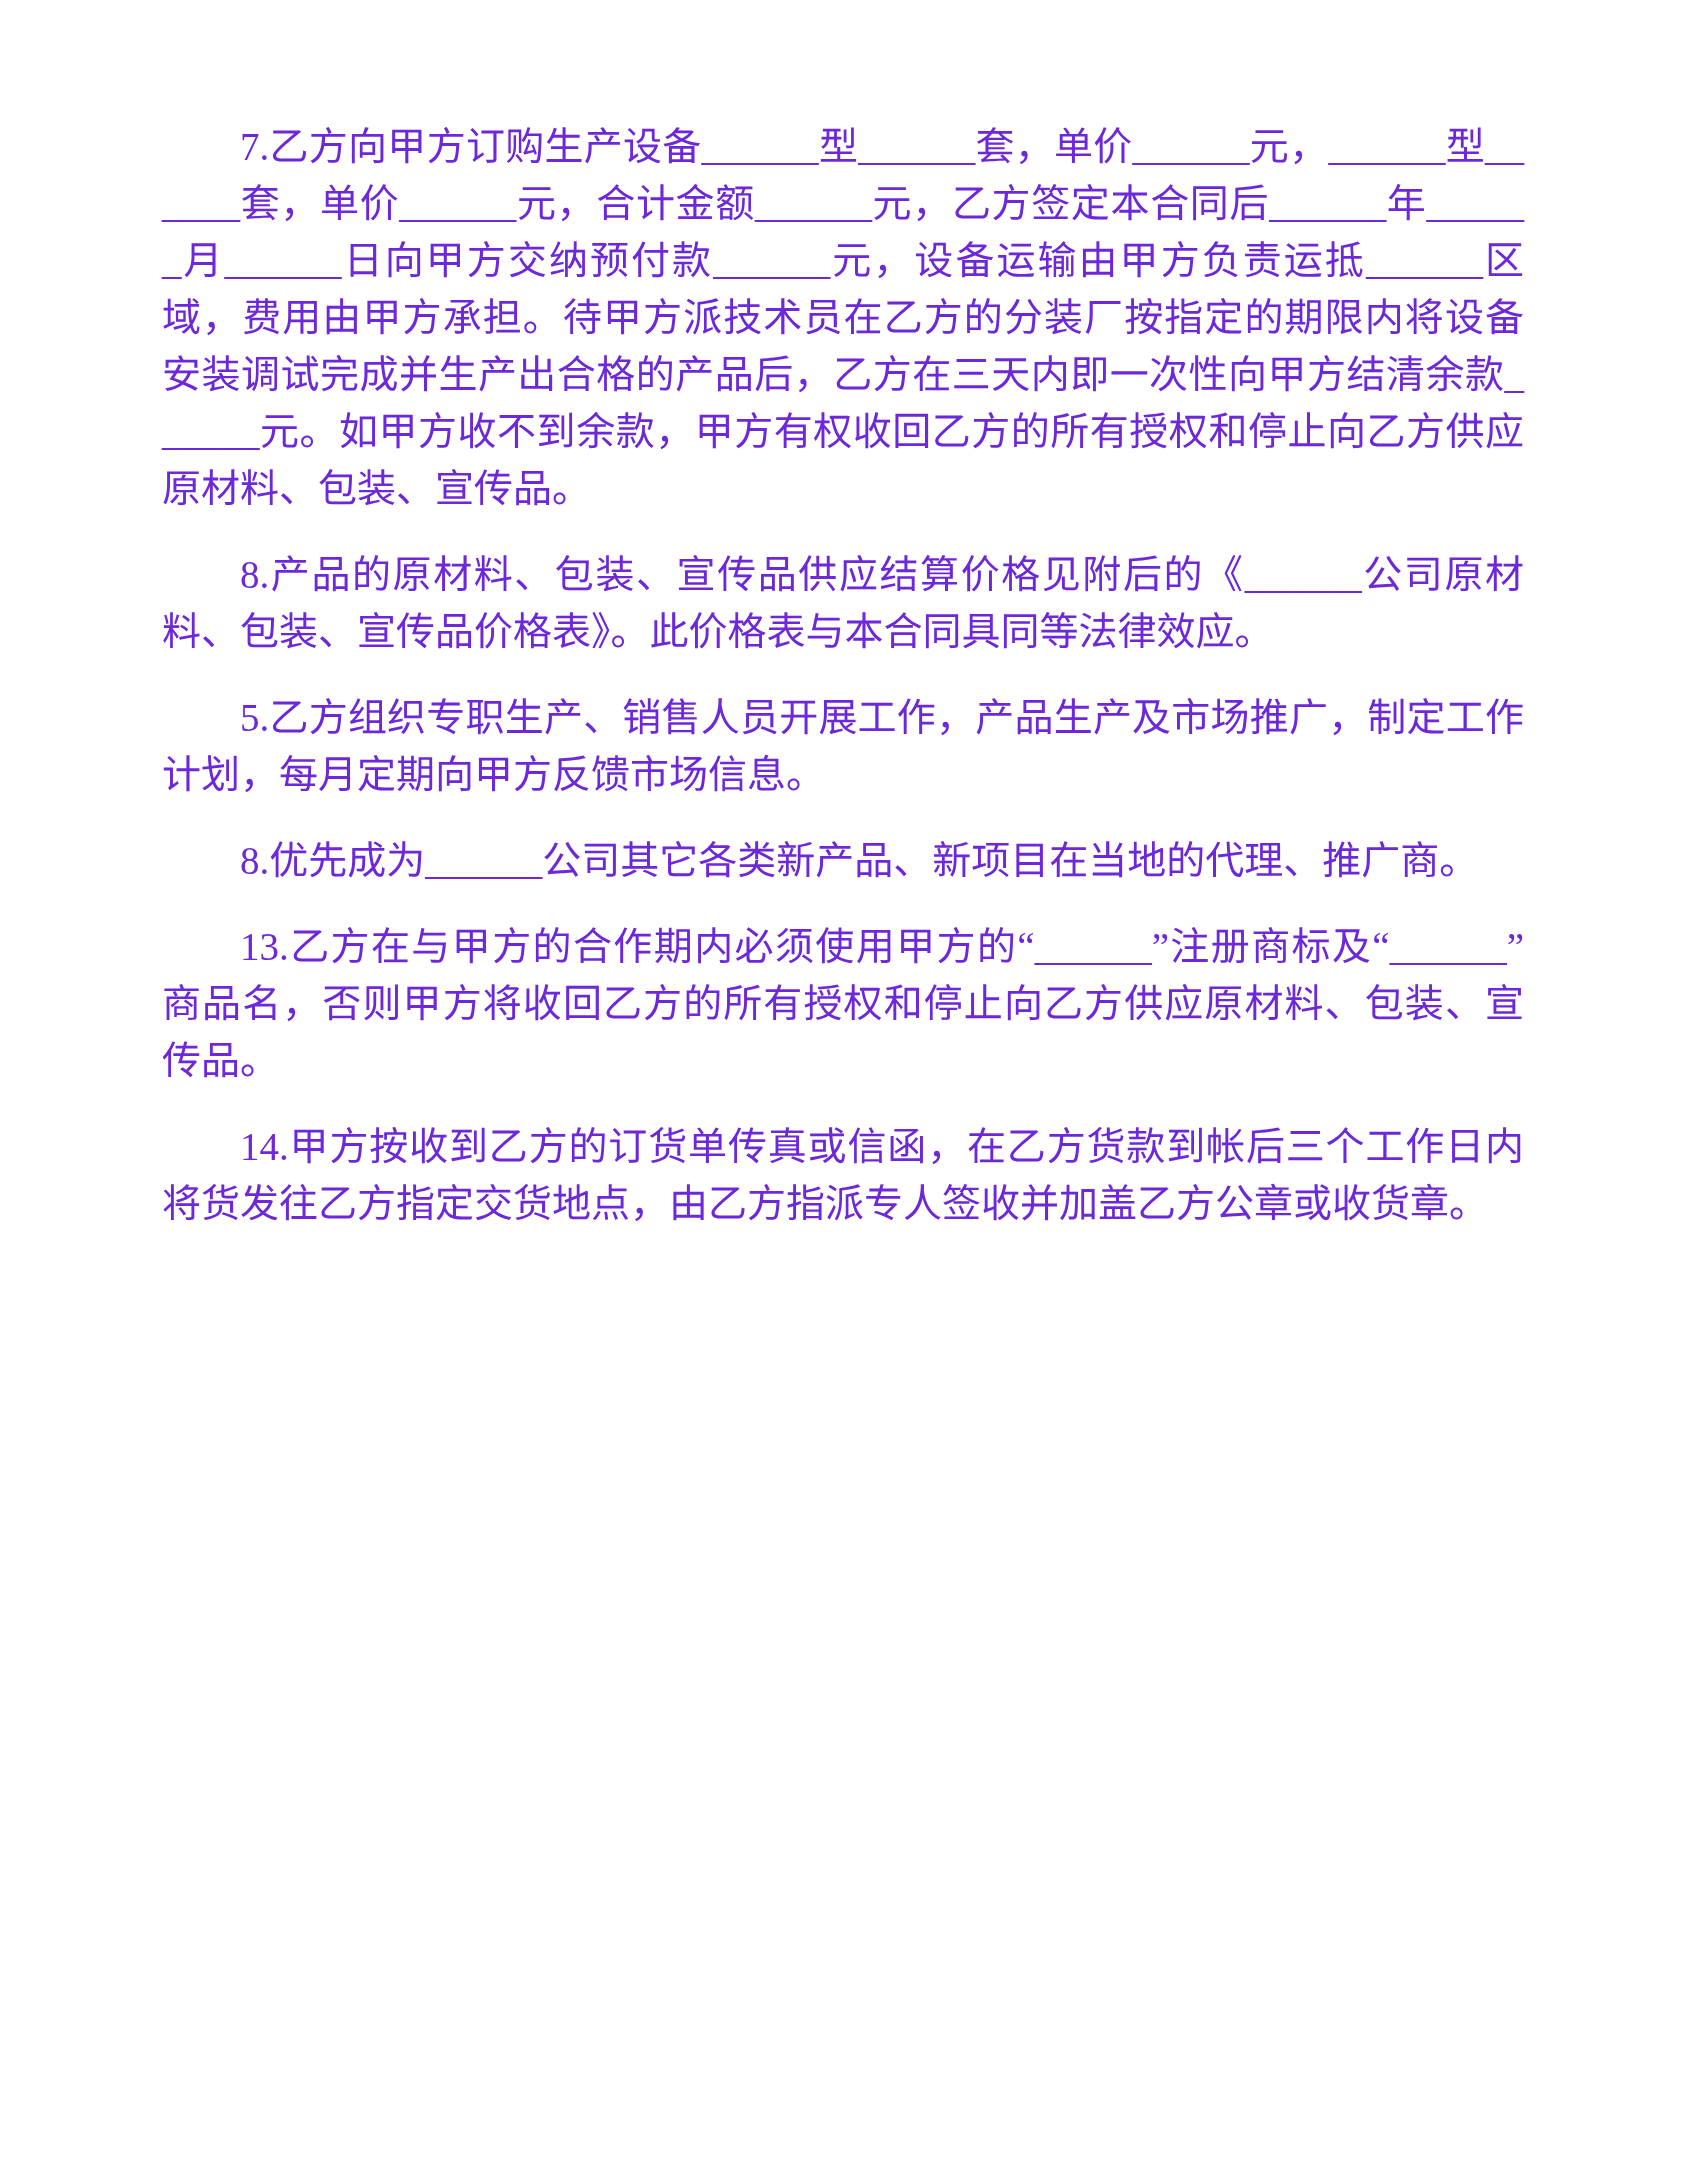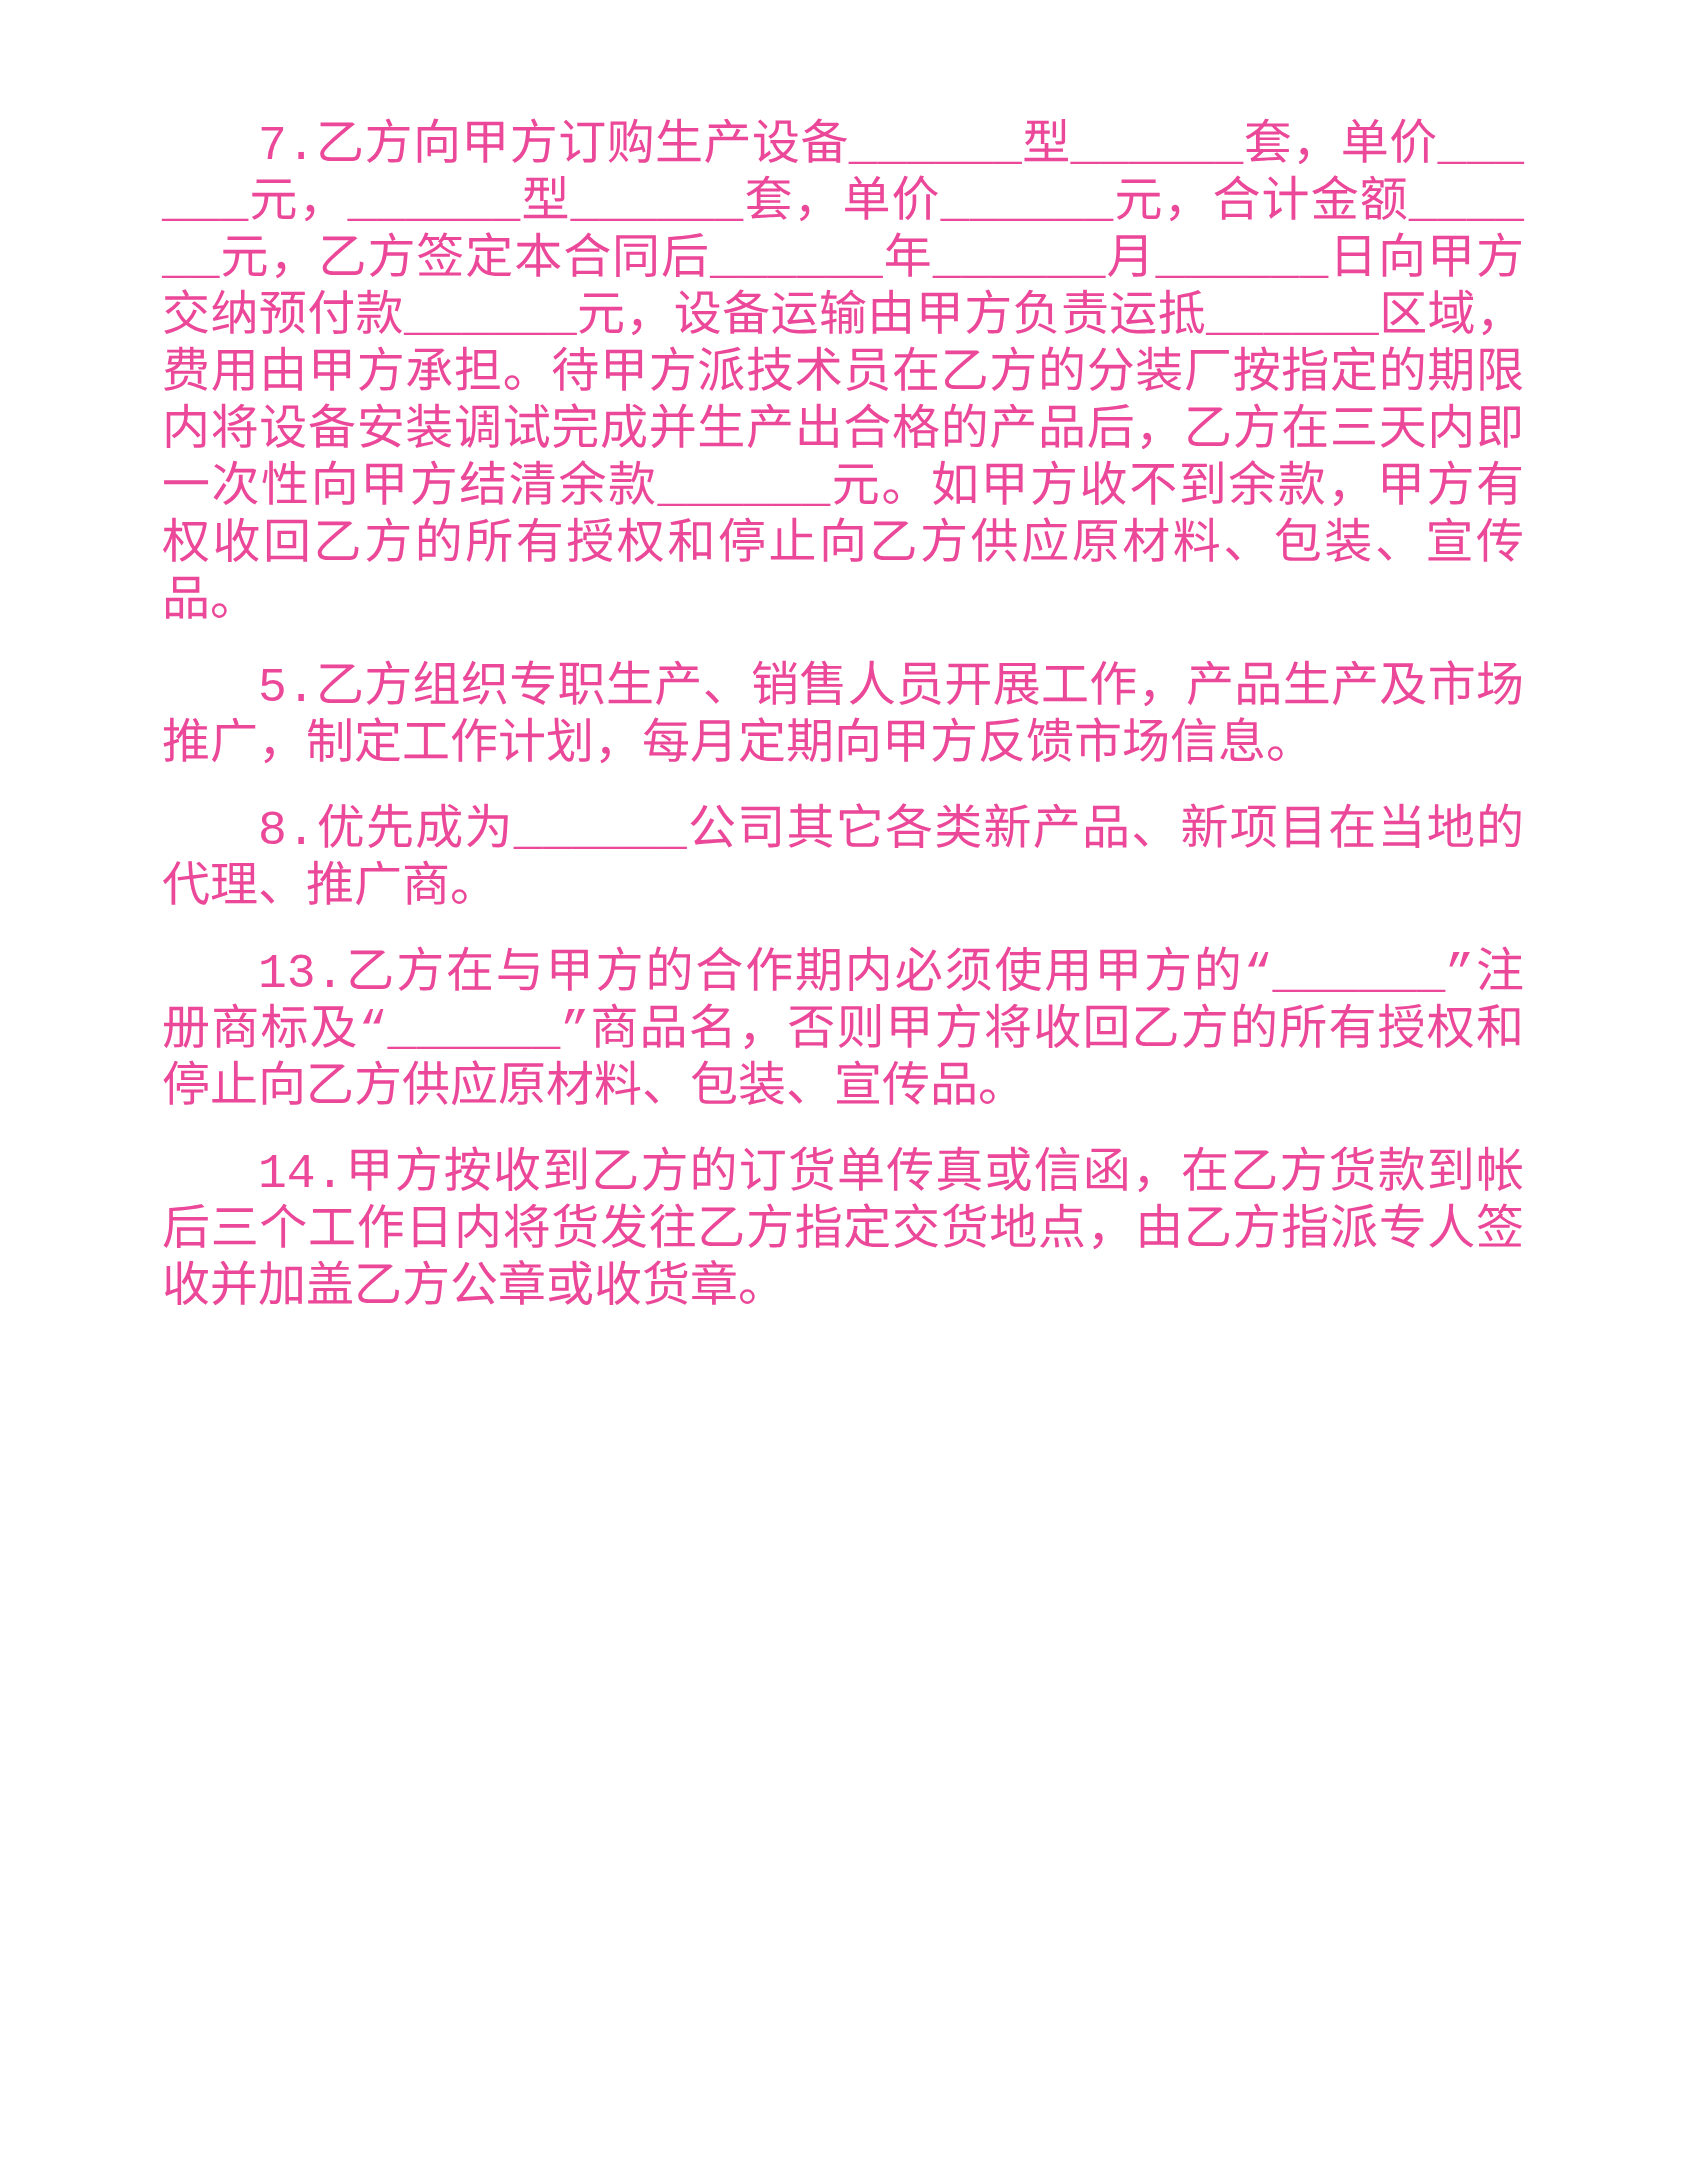--- a/index.html
+++ b/index.html
@@ -13,38 +13,39 @@
     height: 2182px;
     background: #ffffff;
     box-sizing: border-box;
     padding: 118px 162px 0 162px;
     overflow: hidden;
   }
   .contract-body {
     width: 100%;
   }
   .para {
-    font-family: Liberation Mono, monospace;
-    font-size: 48px;
+    font-family: Liberation Serif, serif;
+    font-size: 39px;
     line-height: 57px;
-    color: #ec4899;
+    color: #6d28d9;
     text-indent: 2em;
     text-align: justify;
     margin: 29px 0 0 0;
     word-break: break-all;
   }
   .para:first-child {
     margin-top: 0;
   }
 </style>
 </head>
 <body>
 
 <div class="page">
   <div class="contract-body" id="contract-body">
       <p class="para">7.乙方向甲方订购生产设备______型______套，单价______元，______型______套，单价______元，合计金额______元，乙方签定本合同后______年______月______日向甲方交纳预付款______元，设备运输由甲方负责运抵______区域，费用由甲方承担。待甲方派技术员在乙方的分装厂按指定的期限内将设备安装调试完成并生产出合格的产品后，乙方在三天内即一次性向甲方结清余款______元。如甲方收不到余款，甲方有权收回乙方的所有授权和停止向乙方供应原材料、包装、宣传品。</p>
+      <p class="para">8.产品的原材料、包装、宣传品供应结算价格见附后的《______公司原材料、包装、宣传品价格表》。此价格表与本合同具同等法律效应。</p>
       <p class="para">5.乙方组织专职生产、销售人员开展工作，产品生产及市场推广，制定工作计划，每月定期向甲方反馈市场信息。</p>
       <p class="para">8.优先成为______公司其它各类新产品、新项目在当地的代理、推广商。</p>
       <p class="para">13.乙方在与甲方的合作期内必须使用甲方的“______”注册商标及“______”商品名，否则甲方将收回乙方的所有授权和停止向乙方供应原材料、包装、宣传品。</p>
       <p class="para">14.甲方按收到乙方的订货单传真或信函，在乙方货款到帐后三个工作日内将货发往乙方指定交货地点，由乙方指派专人签收并加盖乙方公章或收货章。</p>
     </div>
 </div>
 
 
 </body></html>

